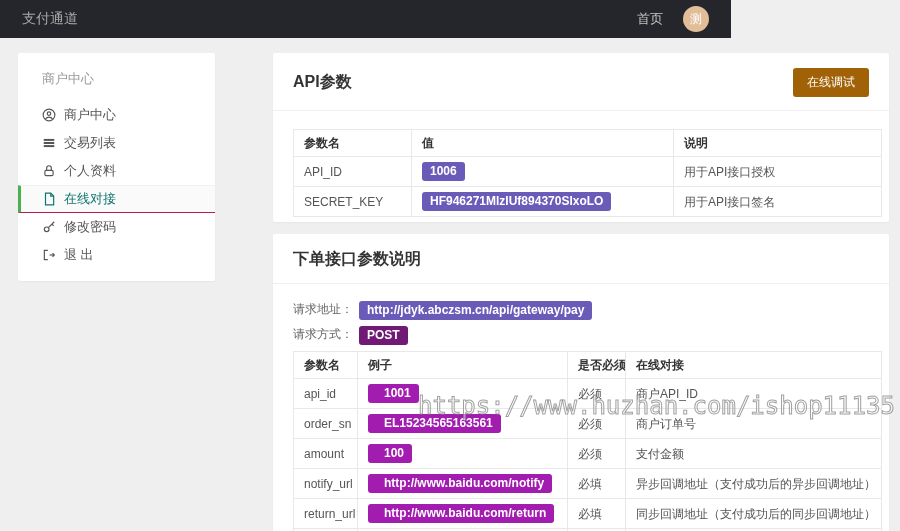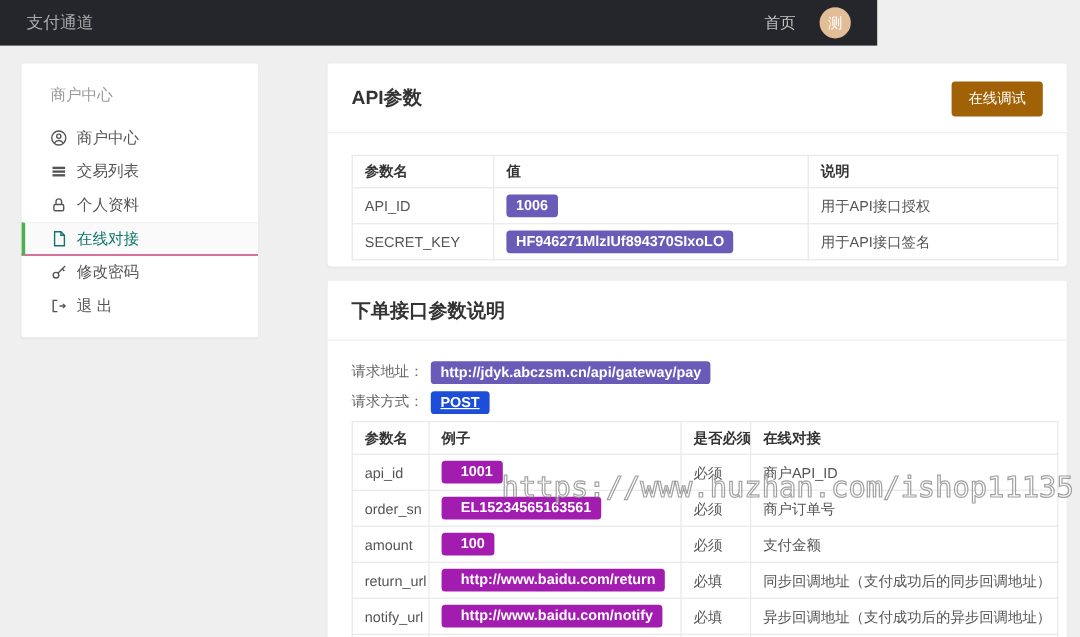--- a/index.html
+++ b/index.html
@@ -72,21 +72,21 @@
   .t1 { width:588px; }
   .t2 { width:588px; margin-top:6px; }
 
   
   .badge {
     display:inline-block; padding:2px 8px; border-radius:3px;
     color:#fff; font-size:12px; font-weight:bold; line-height:15px;
   }
   .badge.purple { background:#6a5bb8; }
   .badge.blue   { background:#a21caf;padding-left:16px; }
-  .badge.red    { background:#1d4ed8;text-decoration:underline; }
+  .badge.red    { background:#701a75; }
 
   
   .req-rows { padding:17px 20px 0; }
   .req-row { display:flex; align-items:flex-start; margin-bottom:6px; }
   .req-label { font-size:12px; color:#666; margin-right:6px; }
 
   
   .watermark {
     position:absolute; left:418px; top:392px; z-index:10;
     font-family:"DejaVu Sans Mono","Liberation Mono",monospace;
@@ -248,32 +248,32 @@
       <td>必须</td>
       <td>商户订单号</td>
     </tr>
     <tr>
       <td>amount</td>
       <td><span class="badge blue">100</span></td>
       <td>必须</td>
       <td>支付金额</td>
     </tr>
     <tr>
+      <td>notify_url</td>
+      <td><span class="badge blue">http://www.baidu.com/notify</span></td>
+      <td>必填</td>
+      <td>异步回调地址（支付成功后的异步回调地址）</td>
+    </tr>
+    <tr>
       <td>return_url</td>
       <td><span class="badge blue">http://www.baidu.com/return</span></td>
       <td>必填</td>
       <td>同步回调地址（支付成功后的同步回调地址）</td>
     </tr>
     <tr>
-      <td>notify_url</td>
-      <td><span class="badge blue">http://www.baidu.com/notify</span></td>
-      <td>必填</td>
-      <td>异步回调地址（支付成功后的异步回调地址）</td>
-    </tr>
-    <tr>
       <td>attach</td>
       <td></td>
       <td>选填</td>
       <td>附加字段（订单支付成功异步回调里原格式返回数据）</td>
     </tr>
 
   </tbody>
     </table>
 </div>
 

